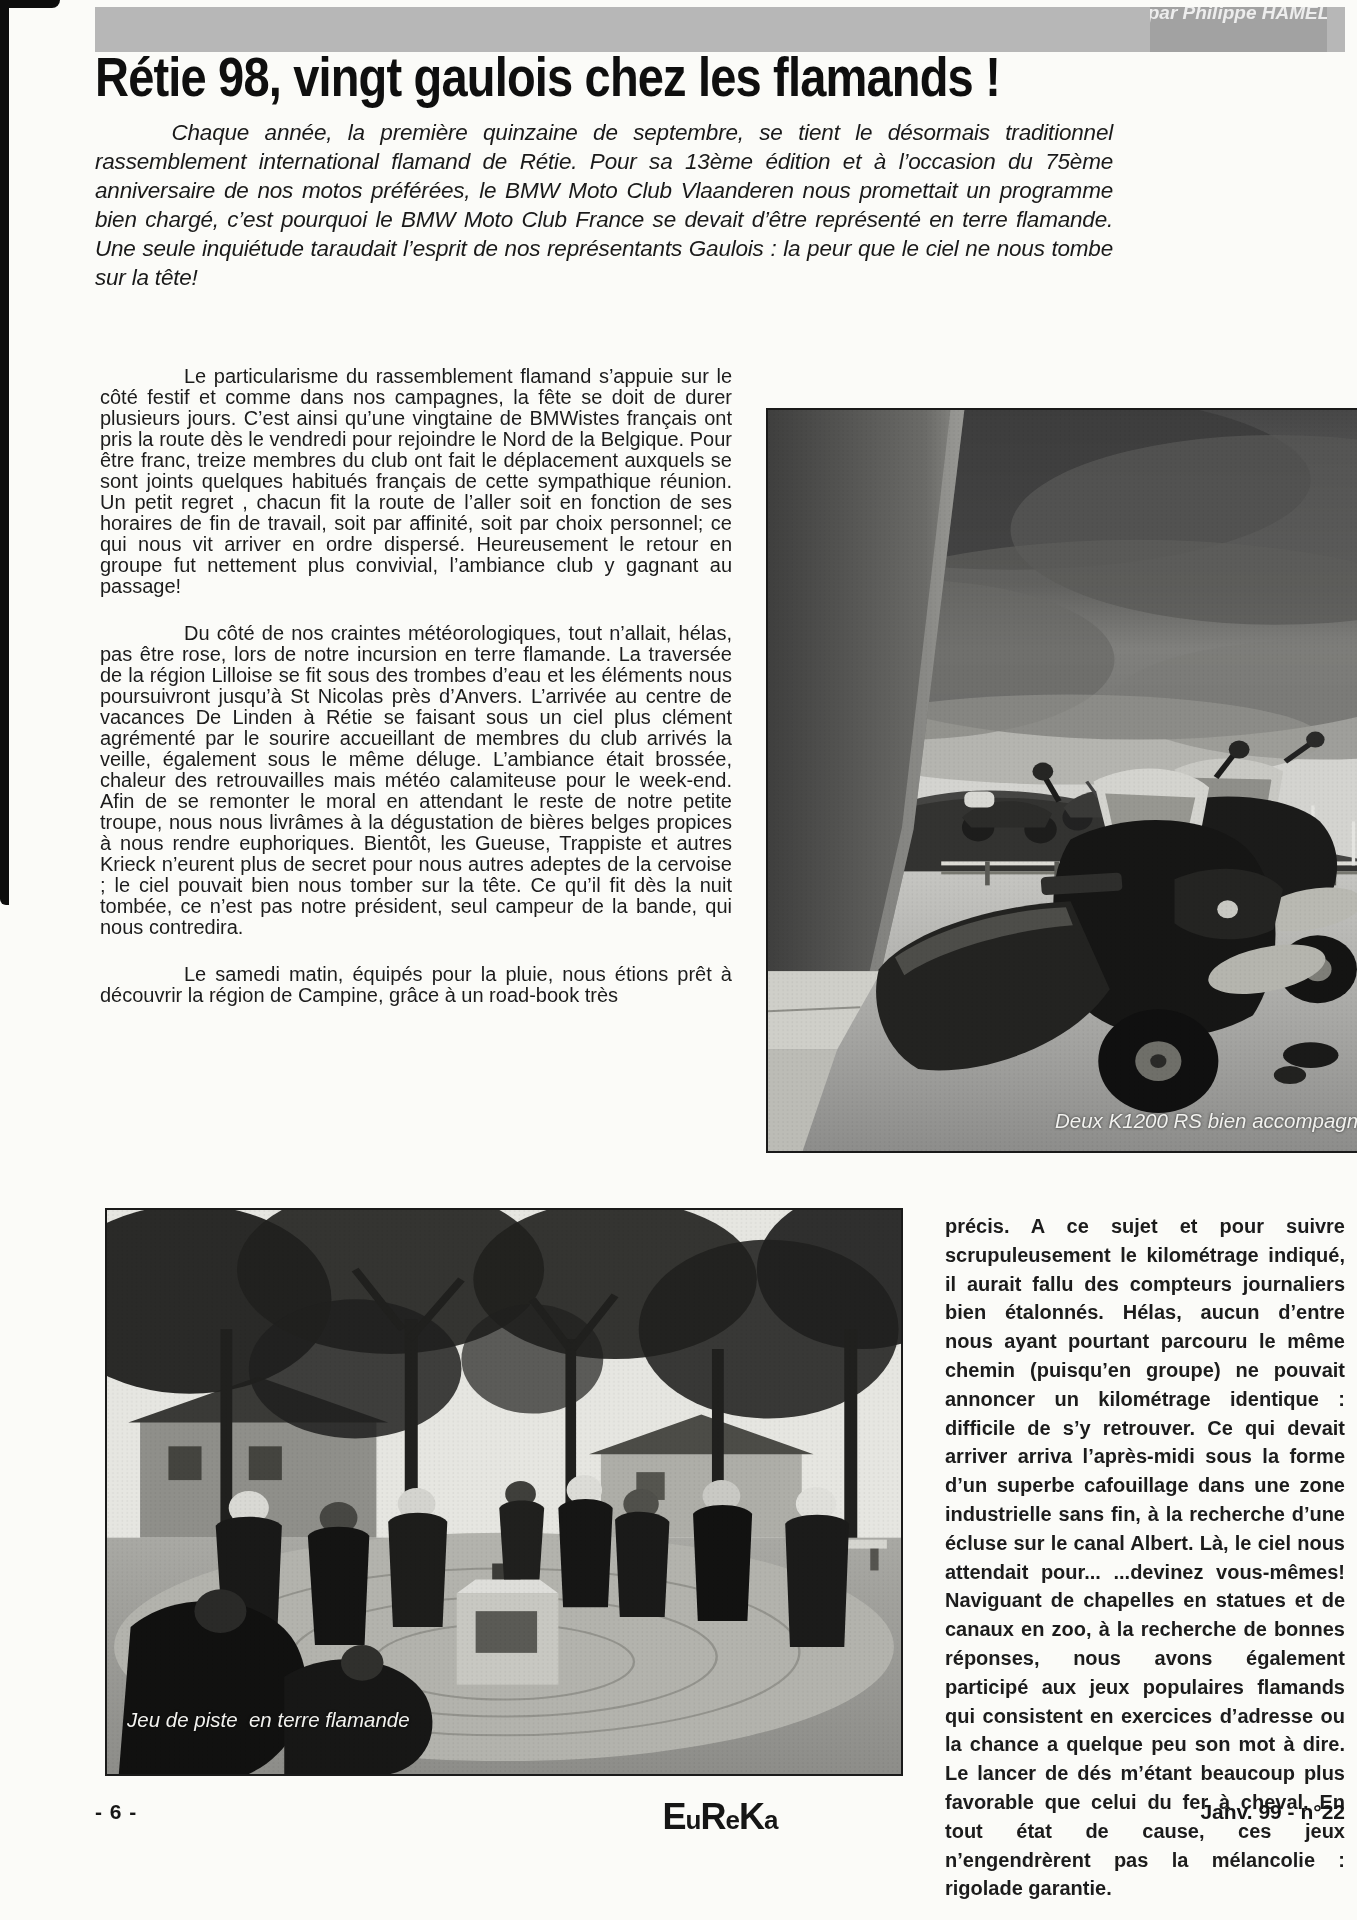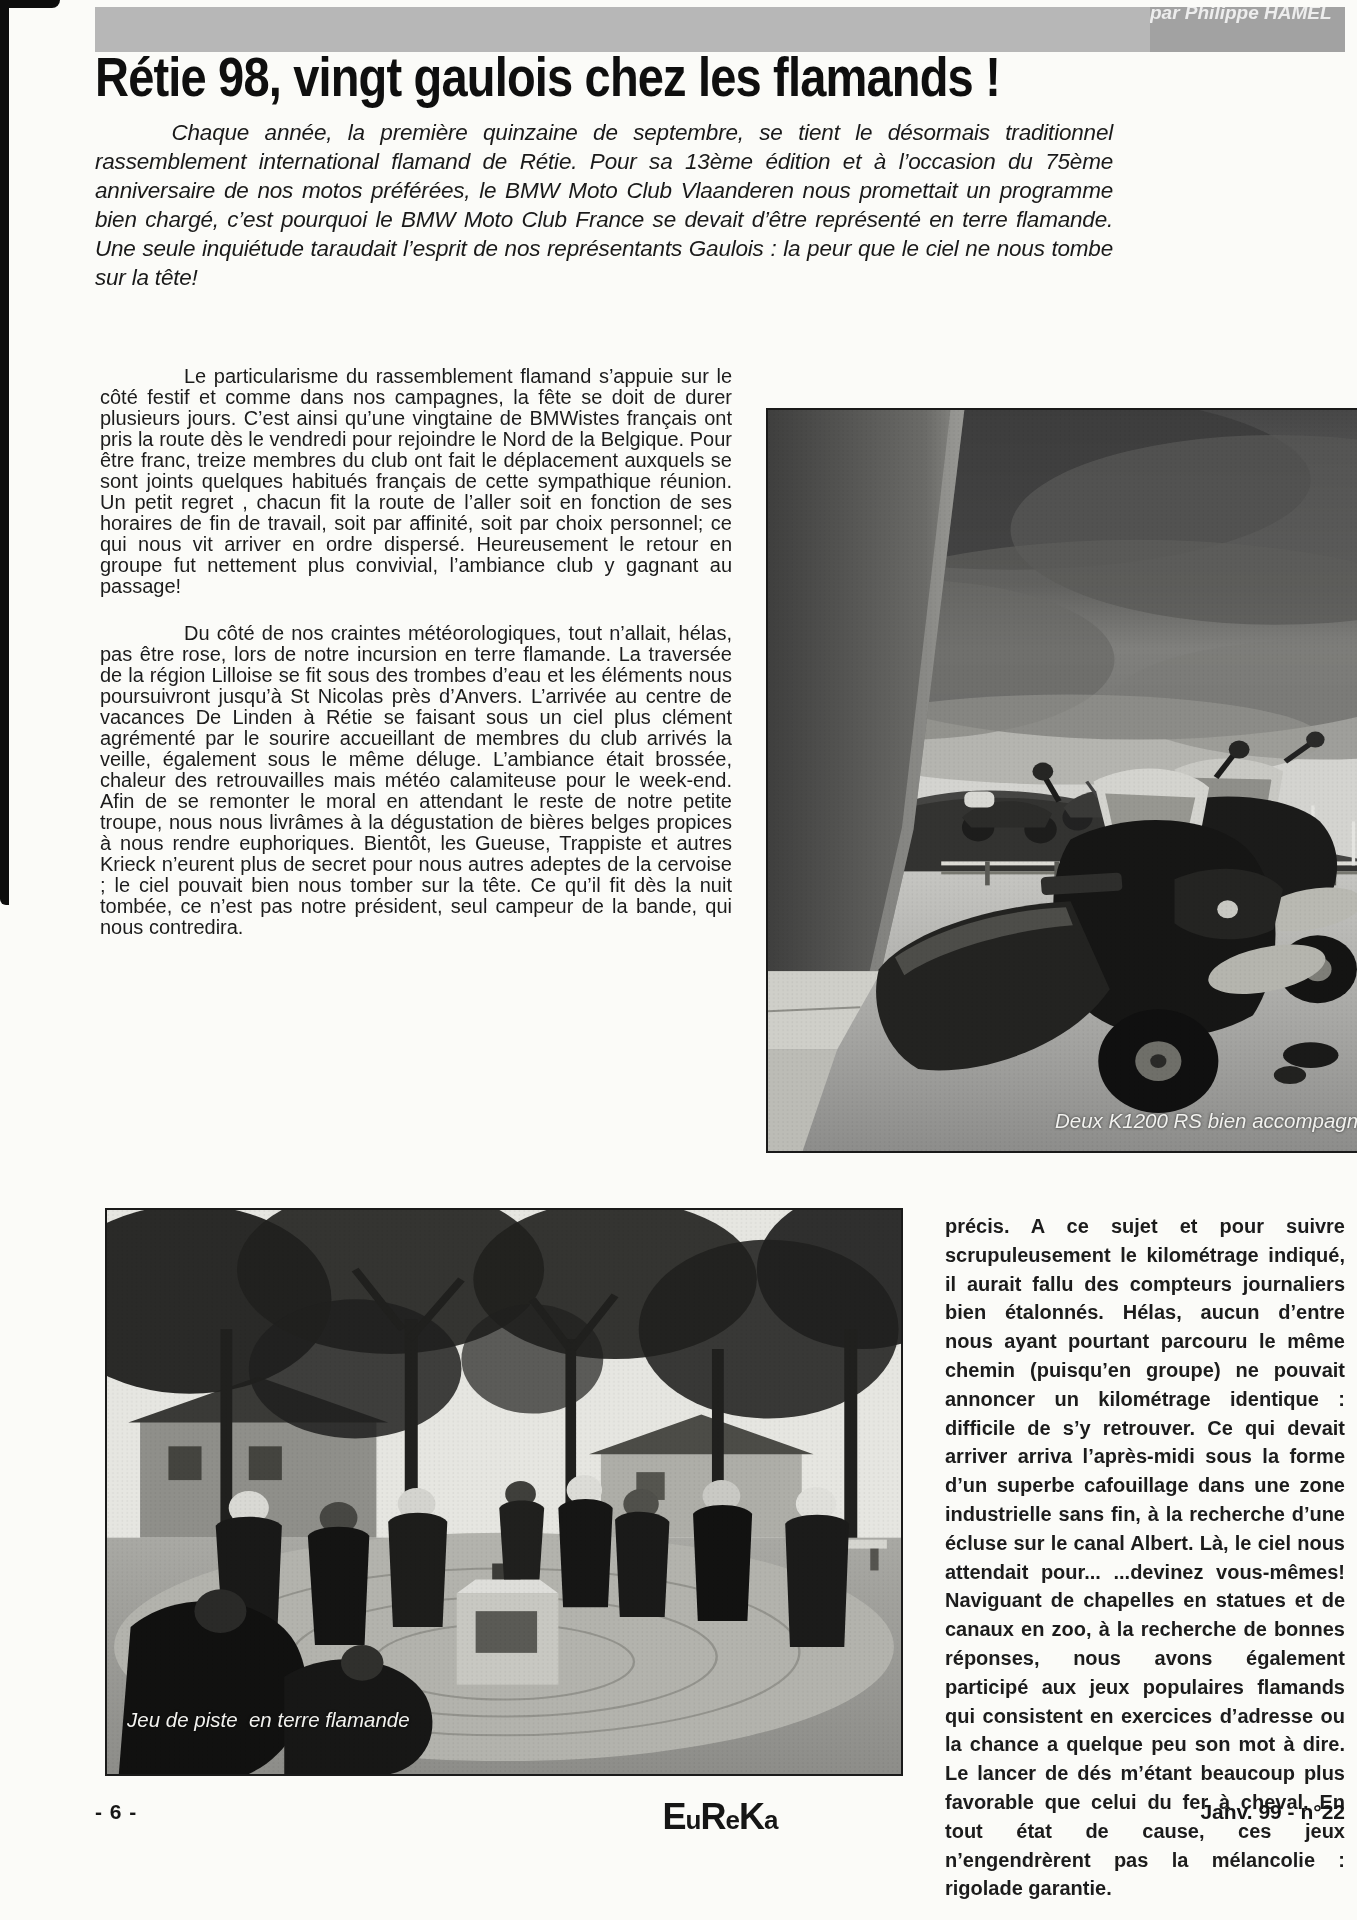--- a/index.html
+++ b/index.html
@@ -8,21 +8,21 @@
     background:#fbfbf8;overflow:hidden;
     font-family:"Liberation Sans","DejaVu Sans",sans-serif;color:#161616;
   }
   
   .scan-edge-left{position:absolute;left:0;top:0;width:9px;height:905px;background:#0d0d0d;border-bottom-left-radius:6px;}
   .scan-corner{position:absolute;left:0;top:0;width:60px;height:8px;background:#0d0d0d;border-radius:0 0 14px 0;}
   
   .topbar{position:absolute;left:95px;top:7px;width:1250px;height:45px;background:#b7b7b7;overflow:hidden;}
   .section-label-box{position:absolute;left:480px;top:-8px;width:300px;height:60px;background:#fcfcfa;display:flex;justify-content:center;overflow:hidden;}
   .section-label-box span{font-weight:bold;font-size:46px;letter-spacing:-1px;margin-top:-12px;transform:scaleX(.85);transform-origin:center top;color:#111;white-space:nowrap;}
-  .byline-box{position:absolute;left:1055px;top:0;width:195px;height:45px;background:#a2a2a2;overflow:hidden;display:flex;}
+  .byline-box{position:absolute;left:1055px;top:0;width:177px;height:45px;background:#a2a2a2;overflow:hidden;display:flex;justify-content:center;}
   .byline-box span{font-weight:bold;font-style:italic;font-size:19px;color:#ededed;margin-top:-5px;white-space:nowrap;}
   
   .article-title{
     position:absolute;left:95px;top:44px;width:1240px;margin:0;
     font-size:56px;font-weight:bold;letter-spacing:-1px;color:#0f0f0f;
     transform:scaleX(.84);transform-origin:left center;white-space:nowrap;
   }
   
   .intro{
     position:absolute;left:95px;top:118px;width:1018px;margin:0;
@@ -68,20 +68,21 @@
     </div>
   </header>
 
   <h1 class="article-title">Rétie 98, vingt gaulois chez les flamands !</h1>
 
   <p class="intro">Chaque année, la première quinzaine de septembre, se tient le désormais traditionnel rassemblement international flamand de Rétie. Pour sa 13ème édition et à l’occasion du 75ème anniversaire de nos motos préférées, le BMW Moto Club Vlaanderen nous promettait un programme bien chargé, c’est pourquoi le BMW Moto Club France se devait d’être représenté en terre flamande. Une seule inquiétude taraudait l’esprit de nos représentants Gaulois : la peur que le ciel ne nous tombe sur la tête!</p>
 
   <section class="col-left">
     <p class="indent">Le particularisme du rassemblement flamand s’appuie sur le côté festif et comme dans nos campagnes, la fête se doit de durer plusieurs jours. C’est ainsi qu’une vingtaine de BMWistes français ont pris la route dès le vendredi  pour rejoindre le Nord de la Belgique. Pour être franc, treize membres du club ont fait le déplacement auxquels se sont joints quelques habitués français de cette sympathique réunion. Un petit regret , chacun fit la route de l’aller soit en fonction de ses horaires de fin de travail, soit par affinité, soit par choix personnel; ce qui nous vit arriver en ordre dispersé. Heureusement le retour en groupe fut nettement plus convivial, l’ambiance club y gagnant au passage!</p>
     <p class="indent">Du côté de nos craintes météorologiques, tout n’allait, hélas, pas être rose, lors de notre incursion en terre flamande. La traversée de la région Lilloise se fit sous des trombes d’eau et les éléments nous poursuivront jusqu’à St Nicolas près d’Anvers. L’arrivée au centre de vacances De Linden à Rétie se faisant sous un ciel plus clément agrémenté par le sourire accueillant de membres du club arrivés la veille, également sous le même déluge. L’ambiance était brossée, chaleur des retrouvailles  mais météo calamiteuse pour le week-end. Afin de se remonter le moral en attendant le reste de notre petite troupe, nous nous livrâmes à la dégustation de bières belges propices à nous rendre euphoriques. Bientôt, les Gueuse, Trappiste et autres Krieck n’eurent plus de secret pour nous autres adeptes de la cervoise ; le ciel pouvait bien nous tomber sur la tête. Ce qu’il fit dès la nuit tombée, ce n’est pas notre président, seul campeur de la bande, qui nous contredira.</p>
+    <p class="indent">Le samedi matin, équipés  pour la pluie, nous étions prêt à découvrir la région de Campine, grâce à un road-book très</p>
   </section>
 
   <figure class="photo photo-motos">
     <svg viewBox="0 0 575 742" preserveAspectRatio="none">
       <defs>
         <linearGradient id="skyg" x1="0" y1="0" x2="0" y2="1">
           <stop offset="0" stop-color="#474747"></stop>
             <stop offset=".38" stop-color="#6f6f6e"></stop>
           <stop offset=".52" stop-color="#e7e7e3"></stop>
             <stop offset=".62" stop-color="#d4d4d0"></stop>

